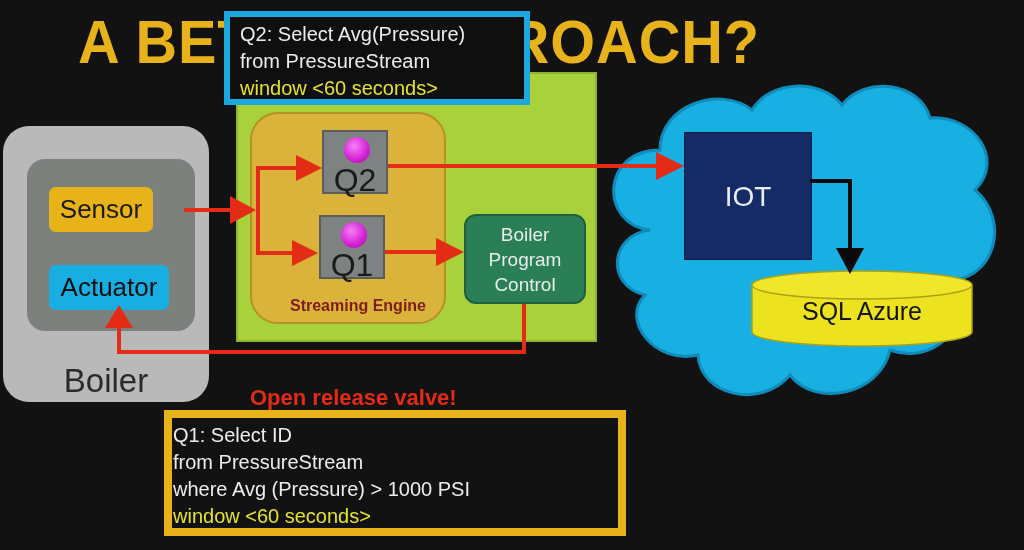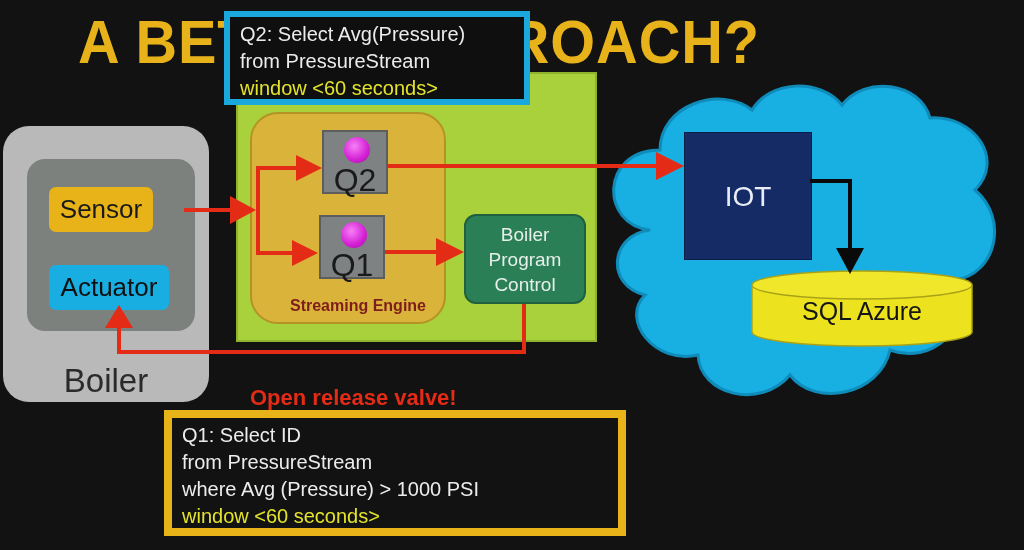--- a/index.html
+++ b/index.html
@@ -14,21 +14,21 @@
   #green { left:236px; top:72px; width:361px; height:270px; background:#a9d13c; box-shadow: inset 0 0 0 2px #8fb32c; }
   #engine { left:250px; top:112px; width:196px; height:212px; background:#d9b33a; border-radius:28px; border:2px solid #b49325; box-sizing:border-box; }
   #engine-label { left:8px; top:183px; width:196px; text-align:center; font-weight:bold; font-size:16px; color:#7f1d1d; }
   .qbox { background:#7f8282; border:2px solid #5c5e5e; box-sizing:border-box; width:66px; height:64px; }
   .qdot { position:absolute; left:20px; top:5px; width:26px; height:26px; border-radius:50%; background:radial-gradient(circle at 40% 35%, #f77ff7, #d41fd4 60%, #a012a0); }
   .qlabel { position:absolute; left:0; top:30px; width:100%; text-align:center; font-size:32px; color:#1a1a1a; }
   #q2 { left:322px; top:130px; }
   #q1 { left:319px; top:215px; }
   #bcp { left:464px; top:214px; width:122px; height:90px; background:#2b7f57; border:2px solid #1e6040; border-radius:12px; box-sizing:border-box; color:#e6efe8; font-size:19px; text-align:center; display:flex; flex-direction:column; justify-content:center; line-height:25px; }
   #q2-query { left:224px; top:11px; width:306px; height:94px; background:#0f0f0f; border:6px solid #1aa8dd; box-sizing:border-box; padding:4px 10px; font-size:20px; color:#ececec; line-height:27px; }
-  #q1-query { left:164px; top:410px; width:462px; height:126px; background:#121212; border:8px solid #e7b318; box-sizing:border-box; padding:4px 10px; font-size:20px; color:#ececec; line-height:27px; }
+  #q1-query { left:164px; top:410px; width:462px; height:126px; background:#121212; border:8px solid #e7b318; box-sizing:border-box; padding:4px 1px; font-size:20px; color:#ececec; line-height:27px; }
   .yl { color:#e4e32c; }
   #alert { left:250px; top:361px; font-weight:bold; font-size:22px; color:#e32b16; white-space:nowrap;margin-top:24px; }
   #iot { left:684px; top:132px; width:126px; height:126px; background:#142b66; border:1px solid #0c1c47; color:#e8ecf4; font-size:28px; text-align:center; display:flex; flex-direction:column; justify-content:center; line-height:35px; }
   #sql-label { left:752px; top:297px; width:220px; text-align:center; font-size:25px; color:#151515; }
   svg.overlay { position:absolute; left:0; top:0; }
 </style>
 </head>
 <body>
 
 <div id="title" class="abs">A BETTER APPROACH?</div>

